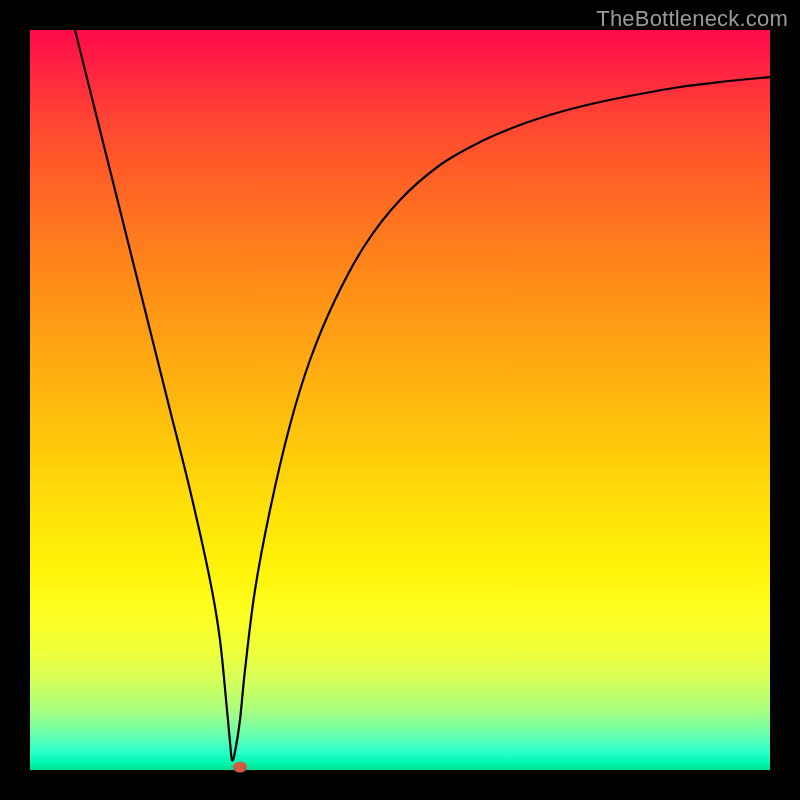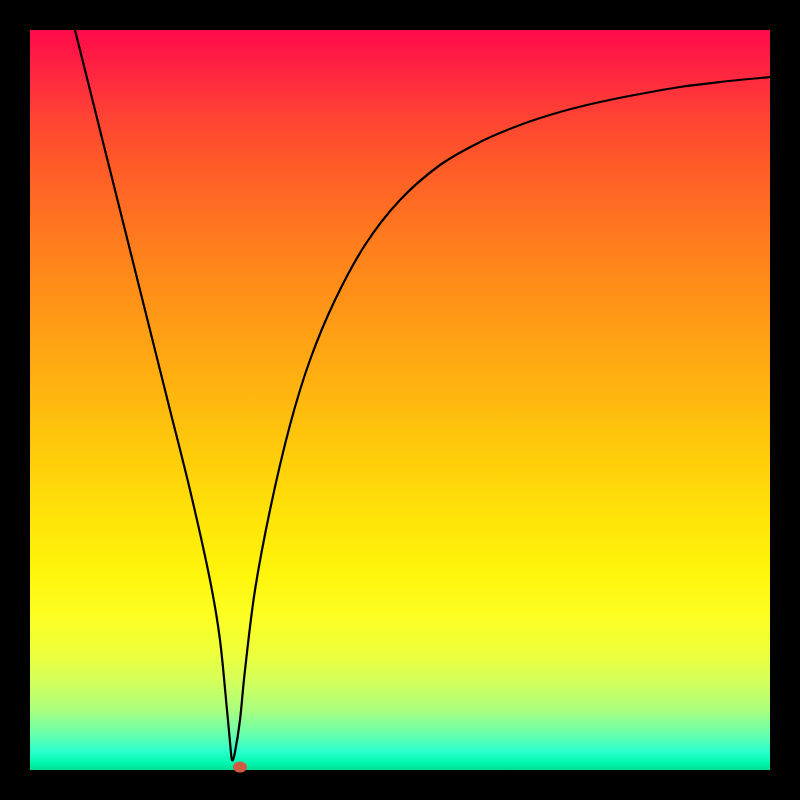--- a/index.html
+++ b/index.html
@@ -72,13 +72,14 @@
 </head>
 <body>
 
 <div class="frame">
   <div class="plot-area">
     <svg class="curve" viewBox="0 0 740 740" preserveAspectRatio="none">
       <path id="curve-path" d="M 45 0 C 47.5 10.0, 54.2 36.7, 60 60 C 65.8 83.3, 73.3 113.3, 80 140 C 86.7 166.7, 93.3 193.3, 100 220 C 106.7 246.7, 113.3 273.3, 120 300 C 126.7 326.7, 133.3 353.3, 140 380 C 146.7 406.7, 153.3 431.7, 160 460 C 166.7 488.3, 175.0 525.0, 180 550 C 185.0 575.0, 187.2 588.3, 190 610 C 192.8 631.7, 195.3 663.0, 197 680 C 198.7 697.0, 199.2 703.7, 200 712 C 200.8 720.3, 201.2 728.3, 202 730 C 202.8 731.7, 203.7 728.7, 205 722 C 206.3 715.3, 208.3 703.7, 210 690 C 211.7 676.3, 212.5 661.7, 215 640 C 217.5 618.3, 220.8 586.7, 225 560 C 229.2 533.3, 234.2 507.5, 240 480 C 245.8 452.5, 253.3 420.0, 260 395 C 266.7 370.0, 272.5 350.8, 280 330 C 287.5 309.2, 295.8 289.2, 305 270 C 314.2 250.8, 324.2 231.7, 335 215 C 345.8 198.3, 357.5 183.3, 370 170 C 382.5 156.7, 396.7 144.7, 410 135 C 423.3 125.3, 436.7 118.7, 450 112 C 463.3 105.3, 476.7 100.0, 490 95 C 503.3 90.0, 516.7 85.8, 530 82 C 543.3 78.2, 556.7 75.0, 570 72 C 583.3 69.0, 596.7 66.5, 610 64 C 623.3 61.5, 636.7 59.0, 650 57 C 663.3 55.0, 676.7 53.5, 690 52 C 703.3 50.5, 721.7 48.8, 730 48 C 738.3 47.2, 738.3 47.2, 740 47" fill="none" stroke="#000" stroke-width="2.2" stroke-linejoin="round" stroke-linecap="round"></path>
     </svg>
     <div class="marker" id="min-marker" style="left: 210px; top: 737px; background: rgb(209, 92, 68);"></div>
   </div>
+  <div class="watermark">TheBottleneck.com</div>
 </div>
 
 </body></html>

